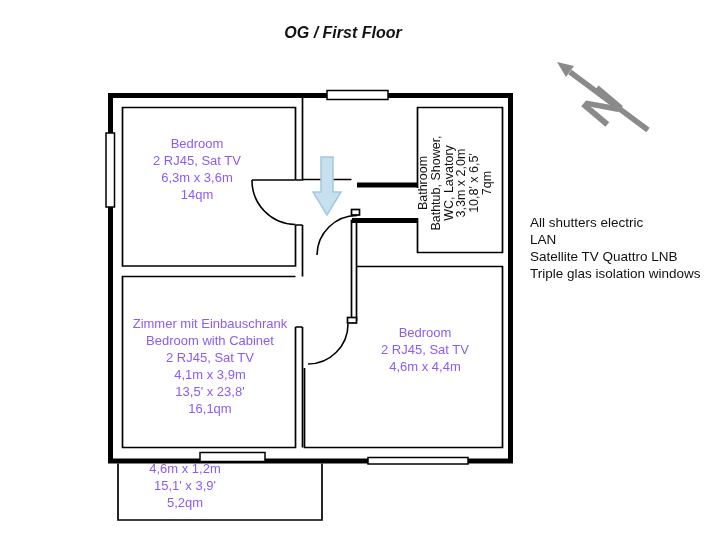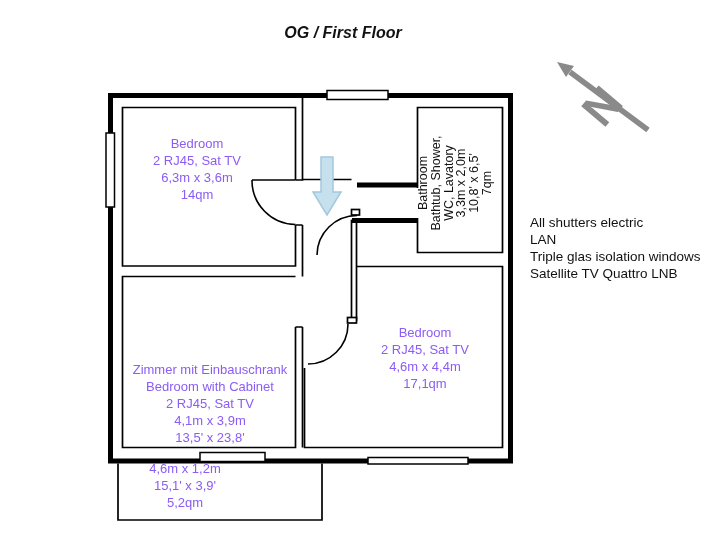--- a/index.html
+++ b/index.html
@@ -13,21 +13,21 @@
   #title{
     position:absolute;left:203px;top:24px;width:280px;text-align:center;
     font-size:16px;font-weight:bold;font-style:italic;
   }
   #bathroom-label{
     position:absolute;left:378px;top:144px;width:156px;height:78px;
     transform:rotate(-90deg);font-size:12.5px;line-height:12.8px;text-align:center;
   }
   #notes{position:absolute;left:530px;top:198px;width:185px;text-align:left;font-size:13.5px;line-height:17px;margin-top:16px;}
   #tl-bedroom-label{left:122px;top:135px;width:150px;}
-  #bl-room-label{left:117px;top:315px;width:186px;margin-top:46px;}
+  #bl-room-label{left:117px;top:315px;width:186px;}
   #br-bedroom-label{left:345px;top:324px;width:160px;}
   #balcony-label{left:115px;top:460px;width:140px;}
 </style>
 </head>
 <body>
 
 <div id="stage">
 
   <svg id="plan-svg" width="720" height="540" viewBox="0 0 720 540">
 
@@ -101,35 +101,35 @@
     <div>10,8' x 6,5'</div>
     <div>7qm</div>
   </div>
 
   <div class="lbl" id="bl-room-label">
     <div>Zimmer mit Einbauschrank</div>
     <div>Bedroom with Cabinet</div>
     <div>2 RJ45, Sat TV</div>
     <div>4,1m x 3,9m</div>
     <div>13,5' x 23,8'</div>
+    <div>16,1qm</div>
   </div>
 
   <div class="lbl" id="br-bedroom-label">
     <div>Bedroom</div>
     <div>2 RJ45, Sat TV</div>
     <div>4,6m x 4,4m</div>
-    <div>17,1qm</div>
   </div>
 
   <div class="lbl" id="balcony-label">
     <div>4,6m x 1,2m</div>
     <div>15,1' x 3,9'</div>
     <div>5,2qm</div>
   </div>
 
   <div id="notes">
     <div>All shutters electric</div>
     <div>LAN</div>
+    <div>Satellite TV Quattro LNB</div>
     <div>Triple glas isolation windows</div>
-    <div>Satellite TV Quattro LNB</div>
   </div>
 
 </div>
 
 </body></html>

